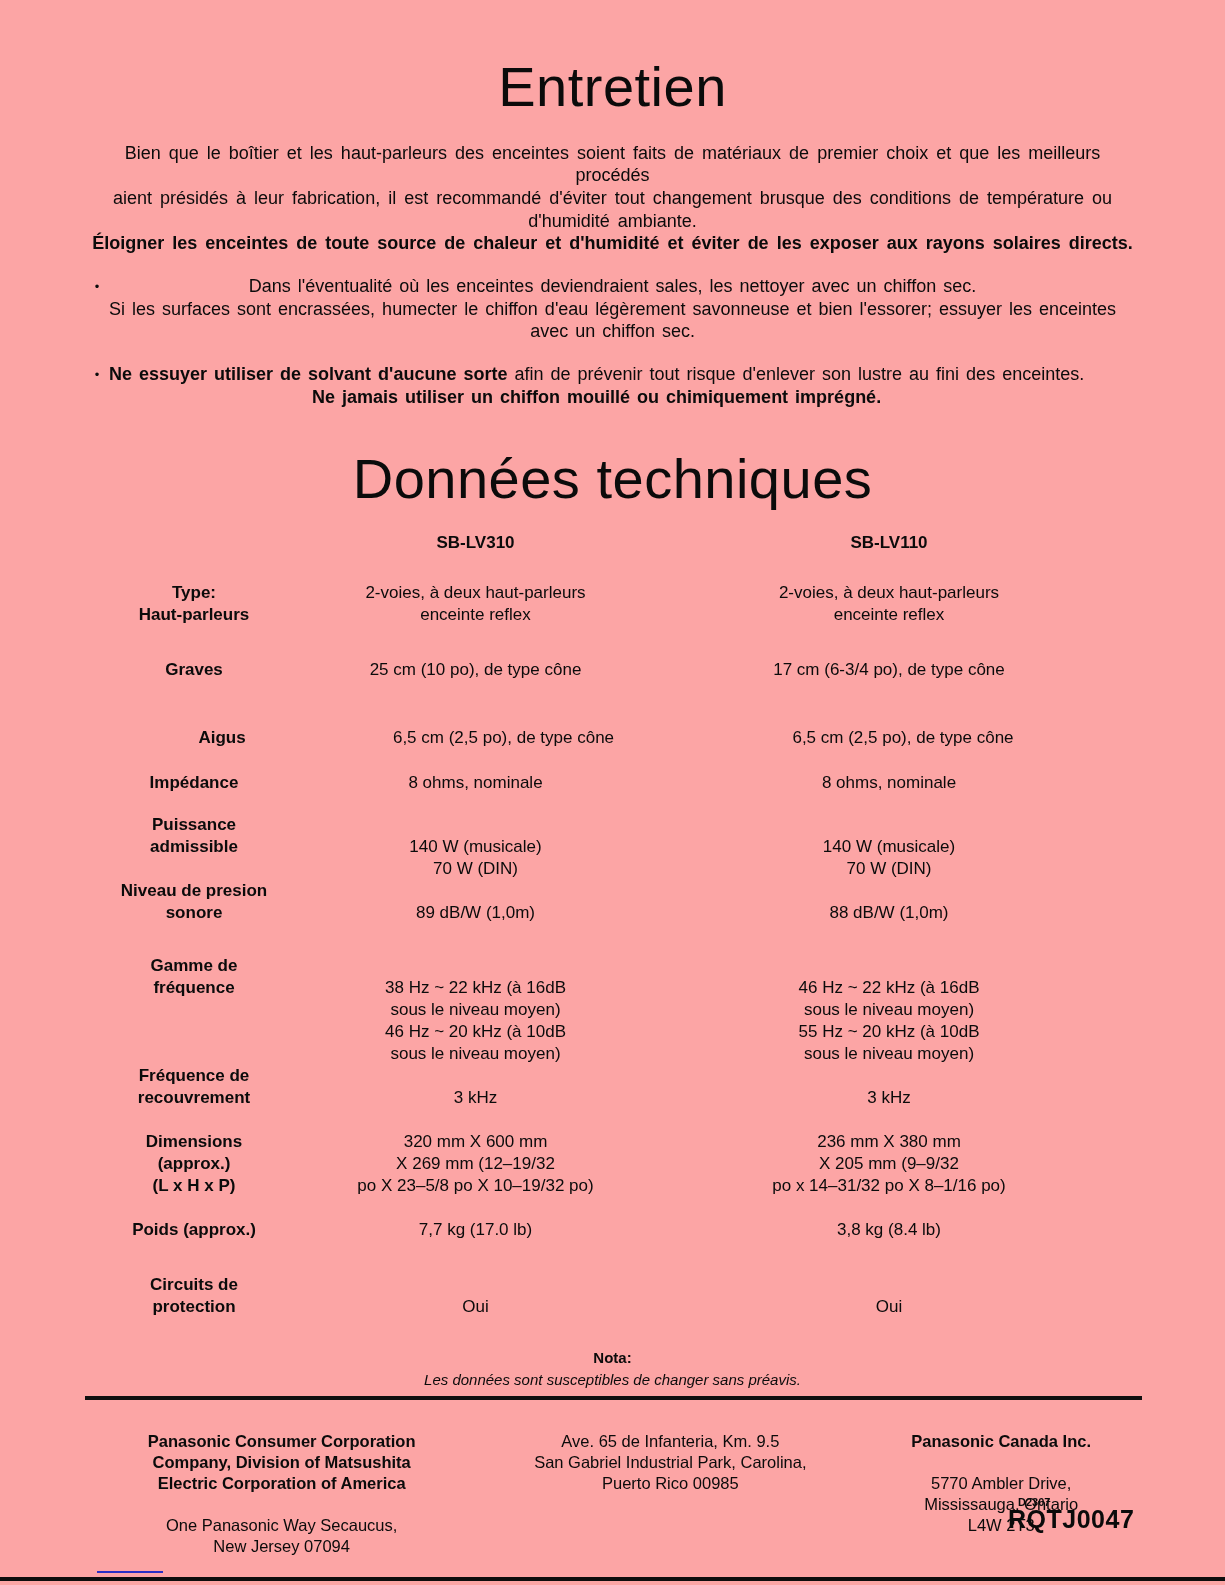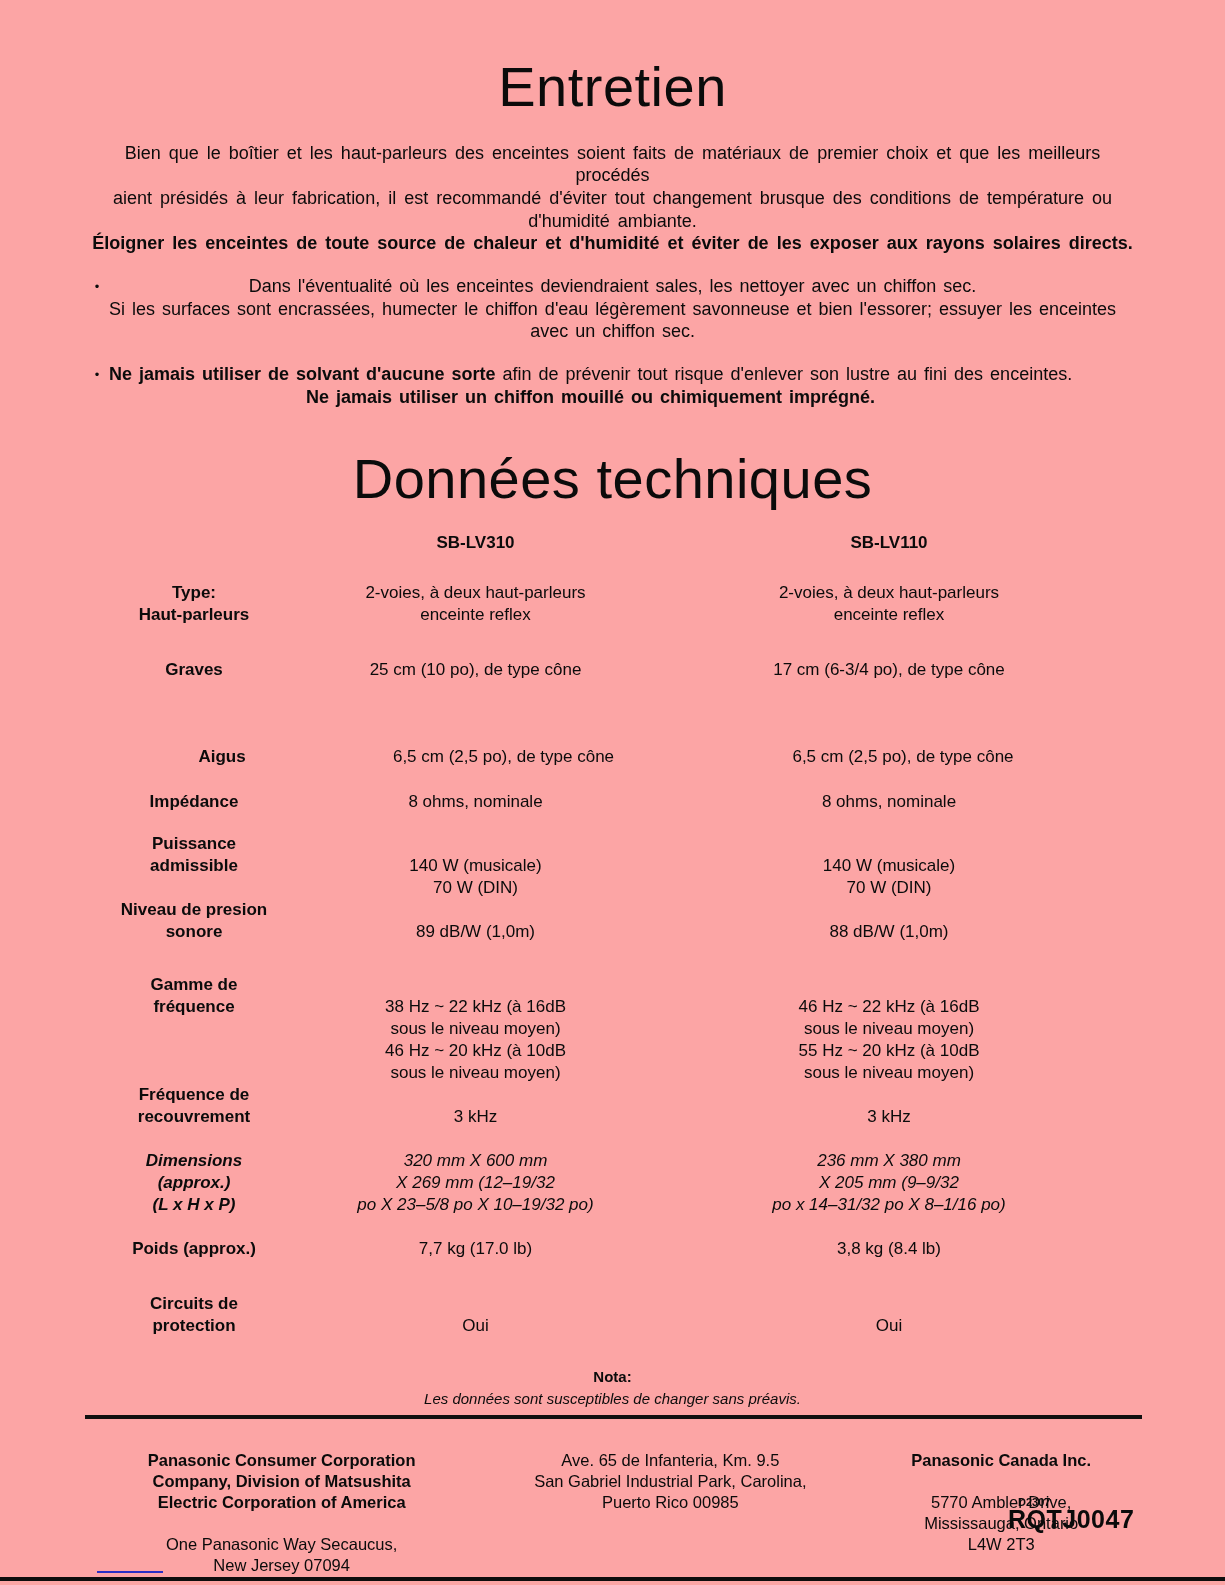--- a/index.html
+++ b/index.html
@@ -52,28 +52,28 @@
   .boldblock{display:block;font-weight:700;}
 
   .spec-grid{margin-top:4px;}
   .srow{display:grid;grid-template-columns:228px 325px 1fr;font-size:17px;line-height:22px;}
   .srow .label{font-weight:700;white-space:pre-line;padding-right:10px;}
   .srow .val{white-space:pre-line;}
   .srow .head{font-weight:700;}
   .headrow{margin-bottom:28px;}
   .off .val{padding-top:22px;}
   .r0{margin-bottom:33px;}
-  .r1{margin-bottom:65px;}
+  .r1{margin-bottom:46px;}
   .r2{margin-bottom:23px;margin-left:28px;}
   .r3{margin-bottom:20px;}
   .r4{margin-bottom:0;}
   .r5{margin-bottom:31px;}
   .r6{margin-bottom:0;}
   .r7{margin-bottom:22px;}
-  .r8{margin-bottom:22px;font-style:italic;}
+  .r8{margin-bottom:22px;}
   .r9{margin-bottom:33px;}
   .r10{margin-bottom:0;}
 
   .nota{margin-top:29px;font-size:15px;line-height:22px;}
   .nota .nota-label{font-weight:700;}
   .nota .nota-text{font-style:italic;}
 
   .rule{
     margin-top:5px;
     width:1057px;
@@ -139,21 +139,21 @@
 
     <div class="bullet">
       <span class="marker">•</span>
       <span class="btext">Dans l'éventualité où les enceintes deviendraient sales, les nettoyer avec un chiffon sec.
 Si les surfaces sont encrassées, humecter le chiffon d'eau légèrement savonneuse et bien l'essorer; essuyer les enceintes
 avec un chiffon sec.</span>
     </div>
 
     <div class="bullet">
       <span class="marker">•</span>
-      <span class="btext"><strong class="bold">Ne jamais utiliser de solvant d'aucune sorte</strong><span> afin de prévenir tout risque d'enlever son lustre au fini des enceintes.</span><strong class="boldblock">Ne jamais utiliser un chiffon mouillé ou chimiquement imprégné.</strong></span>
+      <span class="btext"><strong class="bold">Ne essuyer utiliser de solvant d'aucune sorte</strong><span> afin de prévenir tout risque d'enlever son lustre au fini des enceintes.</span><strong class="boldblock">Ne jamais utiliser un chiffon mouillé ou chimiquement imprégné.</strong></span>
     </div>
 
     <h1 class="big2">Données techniques</h1>
 
     <div class="spec-grid">
 
       <div class="srow headrow">
         <div class="label"></div>
         <div class="head">SB-LV310</div>
         <div class="head">SB-LV110</div>

